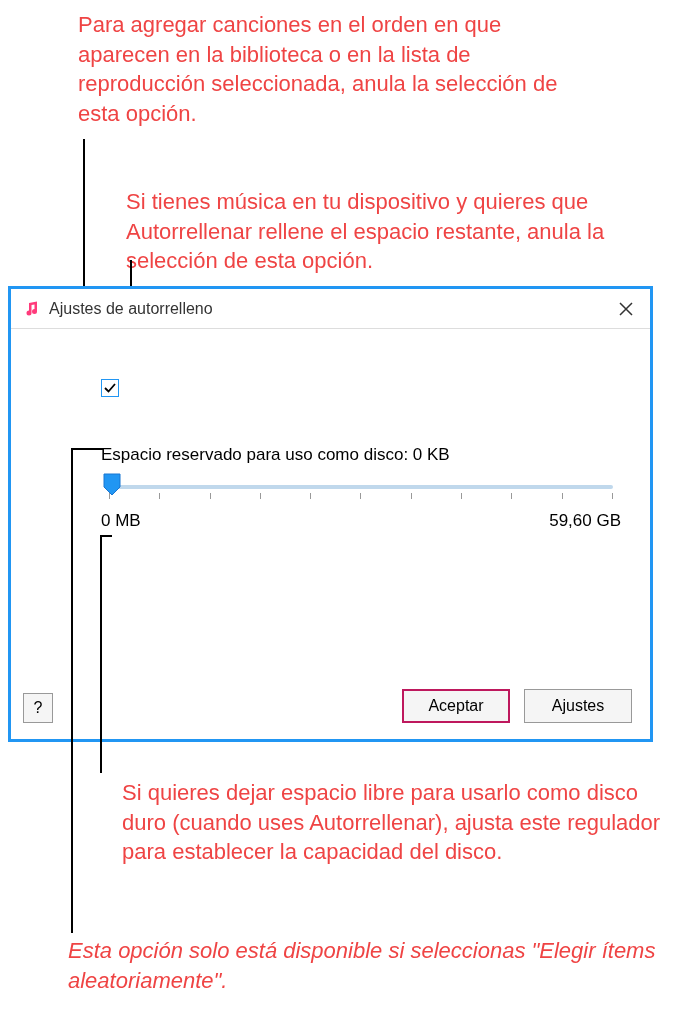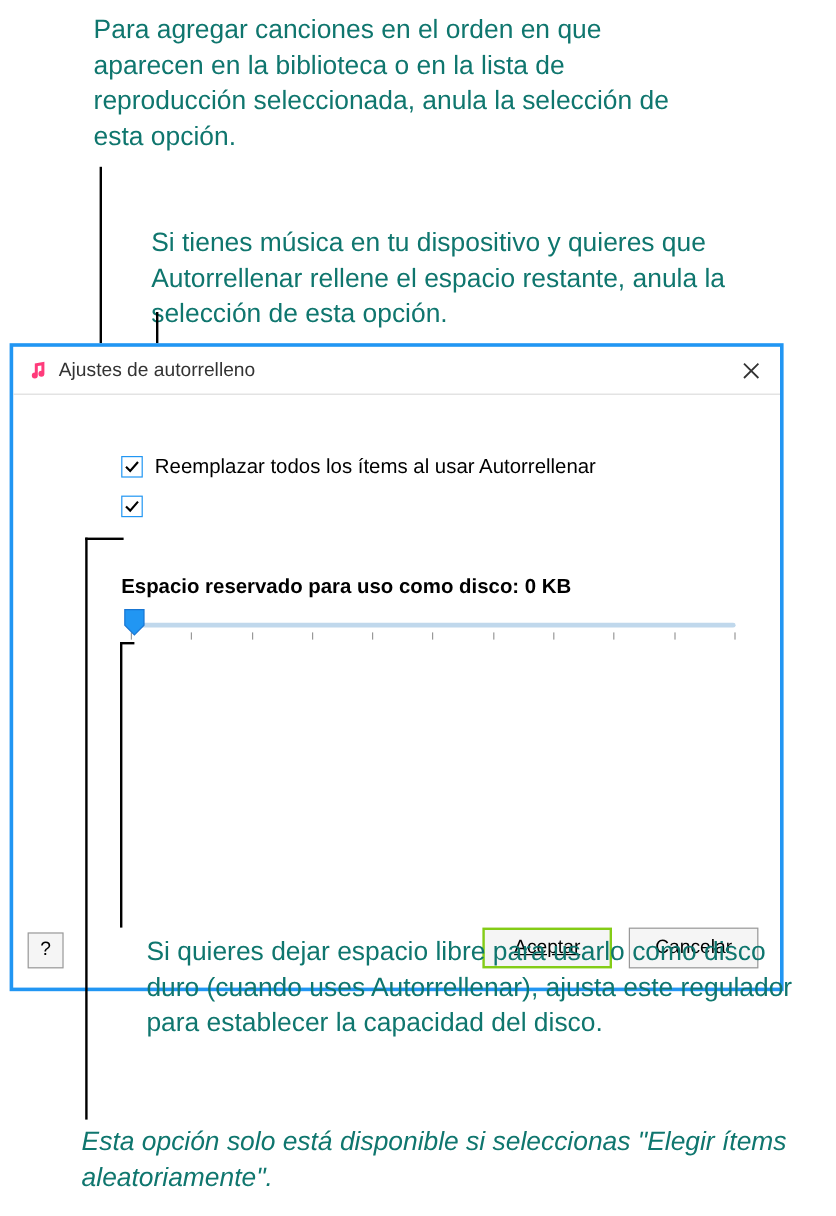--- a/index.html
+++ b/index.html
@@ -8,32 +8,32 @@
       width: 697px;
       height: 1013px;
       background: #fff;
       position: relative;
       color: #000;
     }
     .callout {
       position: absolute;
       font-size: 22px;
       line-height: 1.35;
-      color: #0f766e;
+      color: #ef4444;
     }
     .callout-line {
       position: absolute;
       background: #000;
     }
     .dialog {
       position: absolute;
       left: 8px;
       top: 286px;
       width: 645px;
-      height: 540px;
+      height: 456px;
       border: 3px solid #2196F3;
       background: #fff;
     }
     .dialog-titlebar {
       height: 40px;
       border-bottom: 1px solid #ddd;
       display: flex;
       align-items: center;
       padding: 0 12px;
       font-size: 16px;
@@ -77,21 +77,20 @@
       border: 1.5px solid #2196F3;
       display: flex;
       align-items: center;
       justify-content: center;
       cursor: pointer;
       flex-shrink: 0;
     }
     .checkbox svg { display: block; }
     .slider-section {
       margin-top: 48px;
-      font-weight: bold;
     }
     .slider-label {
       font-size: 17px;
       color: #000;
       margin-bottom: 10px;
     }
     .slider-track {
       position: relative;
       width: 520px;
       height: 24px;
@@ -146,22 +145,21 @@
       height: 34px;
       border: 1px solid #999;
       background: #f5f5f5;
       font-size: 16px;
       display: flex;
       align-items: center;
       justify-content: center;
       cursor: pointer;
     }
     .btn.primary {
-      border: 2px solid #84cc16;
-      text-decoration: underline;
+      border: 2px solid #be185d;
     }
     .help-btn {
       position: absolute;
       bottom: 16px;
       left: 12px;
       width: 30px;
       height: 30px;
       border: 1px solid #999;
       background: #f5f5f5;
       display: flex;
@@ -191,28 +189,20 @@
     <span>Ajustes de autorrelleno</span>
     <div class="close-btn">
       <svg width="16" height="16" viewBox="0 0 16 16">
         <path d="M2 2 L14 14 M14 2 L2 14" stroke="#333" stroke-width="1.5" fill="none"></path>
       </svg>
     </div>
   </div>
 
   <div class="dialog-body">
 
-    <div class="checkbox-row">
-      <div class="checkbox">
-        <svg width="12" height="12" viewBox="0 0 12 12">
-            <path d="M1 6 L4.5 9.5 L11 2" stroke="#000" stroke-width="1.8" fill="none"></path>
-          </svg>
-      </div>
-      <span>Reemplazar todos los ítems al usar Autorrellenar</span>
-    </div>
 
     <div class="checkbox-row">
       <div class="checkbox">
         <svg width="12" height="12" viewBox="0 0 12 12">
             <path d="M1 6 L4.5 9.5 L11 2" stroke="#000" stroke-width="1.8" fill="none"></path>
           </svg>
       </div>
     </div>
 
 
@@ -232,27 +222,31 @@
             <span></span>
             <span></span>
             <span></span>
         </div>
         <div class="slider-thumb">
           <svg width="18" height="24" viewBox="0 0 18 24">
             <path d="M1 1 L17 1 L17 14 L9 22 L1 14 Z" fill="#2196F3" stroke="#1976D2" stroke-width="1"></path>
           </svg>
         </div>
       </div>
+      <div class="slider-range">
+        <span>0 MB</span>
+        <span>59,60 GB</span>
+      </div>
     </div>
 
     <div class="help-btn">?</div>
 
     <div class="dialog-buttons">
       <div class="btn primary">Aceptar</div>
-      <div class="btn">Cancelar</div>
+      <div class="btn">Ajustes</div>
     </div>
   </div>
 </div>
 
 <div class="callout-line" style="left:100px; top:535px; width:2px; height:238px;"></div>
 <div class="callout-line" style="left:100px; top:535px; width:12px; height:2px;"></div>
 <div class="callout" style="left:97px; top:778px; width:560px;margin-left:25px;">Si quieres dejar espacio libre para usarlo como disco duro (cuando uses Autorrellenar), ajusta este regulador para establecer la capacidad del disco.</div>
 
 <div class="callout-line" style="left:71px; top:448px; width:2px; height:485px;"></div>
 <div class="callout-line" style="left:71px; top:448px; width:32px; height:2px;"></div>

